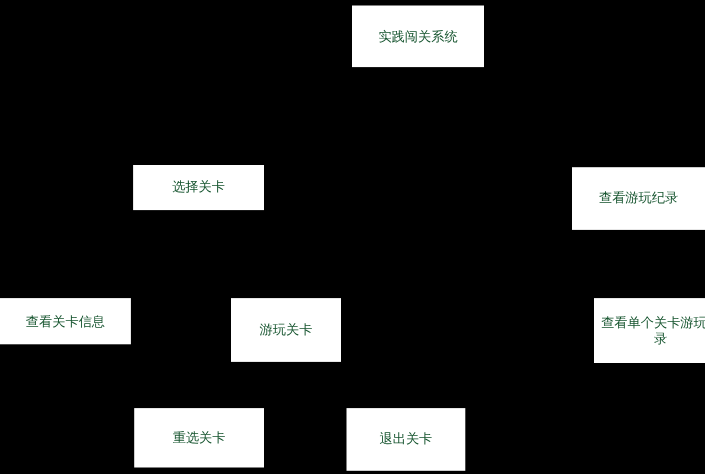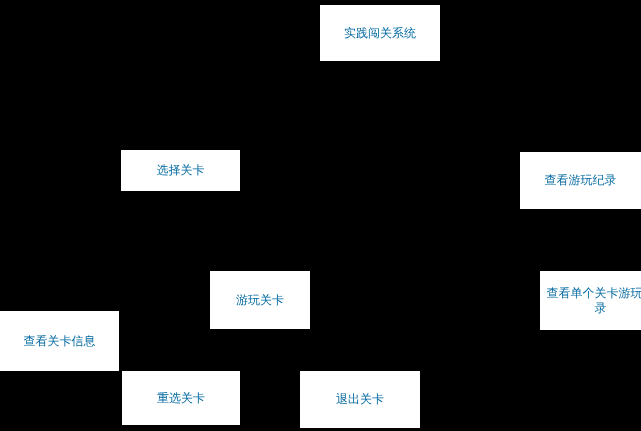--- a/index.html
+++ b/index.html
@@ -11,39 +11,39 @@
     position: relative;
     width: 641px;
     height: 431px;
     background: #000000;
     overflow: hidden;
     font-family: "Liberation Sans", "DejaVu Sans", sans-serif;
   }
   .node {
     position: absolute;
     background: #ffffff;
-    color: #0369a1;
+    color: #14532d;
     font-size: 12px;
     line-height: 15px;
     display: flex;
     align-items: center;
     justify-content: center;
     text-align: center;
     box-sizing: border-box;
     padding: 0 2px;
     cursor: default;
   }
   #n-system            { left: 320px; top: 5px;   width: 120px; height: 56px; }
   #n-select-level      { left: 121px; top: 150px; width: 119px; height: 41px; }
   #n-view-records      { left: 520px; top: 152px; width: 121px; height: 57px; }
-  #n-level-info        { left: 0px;   top: 271px; width: 119px; height: 60px; margin-top: 40px; }
+  #n-level-info        { left: 0px;   top: 271px; width: 119px; height: 42px; }
   #n-play-level        { left: 210px; top: 271px; width: 100px; height: 58px; }
   #n-single-records    { left: 520px; top: 271px; width: 121px; height: 59px; margin-left: 20px; }
   #n-reselect-level    { left: 122px; top: 371px; width: 118px; height: 54px; }
-  #n-exit-level        { left: 300px; top: 371px; width: 120px; height: 57px; }
+  #n-exit-level        { left: 315px; top: 371px; width: 108px; height: 57px; }
 </style>
 </head>
 <body>
 
 <div class="canvas">
   <div class="node" id="n-system">实践闯关系统</div>
 
   <div class="node" id="n-select-level">选择关卡</div>
 
   <div class="node" id="n-view-records">查看游玩纪录</div>

